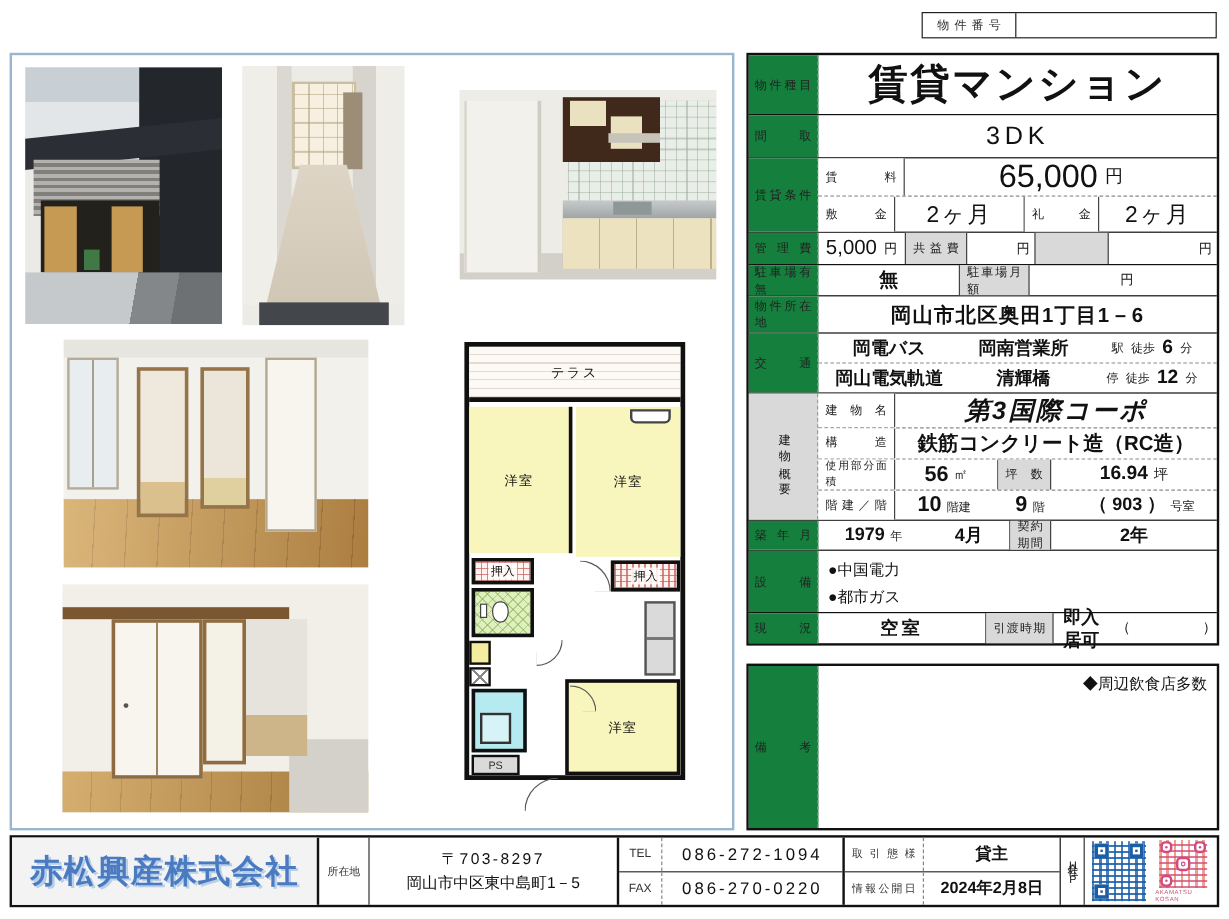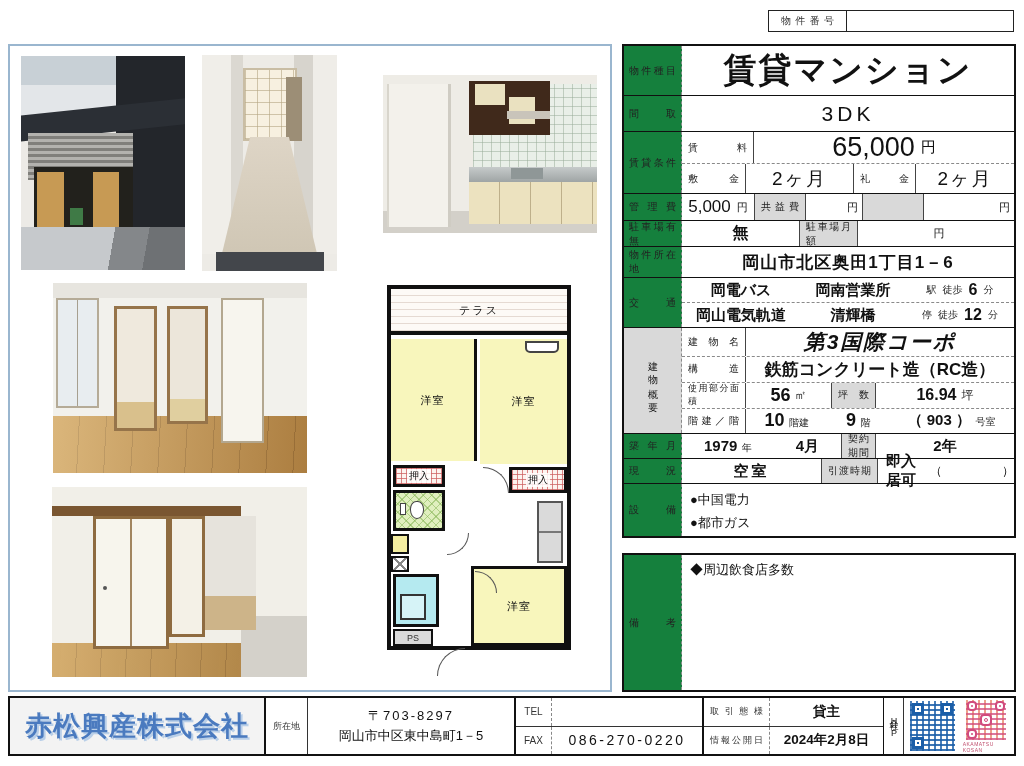--- a/index.html
+++ b/index.html
@@ -83,21 +83,21 @@
   .v-min { font-size:16px; font-weight:600; }
   .v-bname { font-size:21px; font-weight:600; letter-spacing:2px;font-style:italic; }
   .v-struct { font-size:17px; font-weight:600; }
   .v-num { font-size:18px; font-weight:600; }
   .v-mid { font-size:15px; font-weight:600; }
   .setsubi { padding:4px 8px; font-size:13px; line-height:1.8; }
 
   
   .rtable { position:absolute; left:622px; top:553px; width:394px; height:139px;
             border:2px solid #111; display:flex; background:#fff; }
-  .rtable .content { flex:1; padding:6px 8px; font-size:13px; }
+  .rtable .content { flex:1; padding:6px 8px; font-size:13px;text-align:right; }
 
   
   .footer { position:absolute; left:8px; top:696px; width:1008px; height:60px;
             border:2px solid #111; display:flex; background:#fff; }
   .f-company { width:256px; background:#f3f3f3; border-right:2px solid #111;
                display:grid; place-items:center; font-size:27px; font-weight:bold;
                color:#4a7abf; text-shadow:2px 2px 0 #b9cfe8; letter-spacing:1px; }
   .f-addrlab { width:42px; border-right:1px solid #333; font-size:9px; color:#333;
                display:grid; align-content:center; text-align:justify; text-align-last:justify; padding:0 7px; }
   .f-addr { width:208px; border-right:2px solid #111; display:grid; align-content:center;
@@ -364,56 +364,57 @@
     <div class="sec" style="height:25px;">
       <div class="lab">築年月</div>
       <div class="v" style="width:160px;justify-content:space-around;border-right:1px solid #444;">
         <span><span class="v-mid">1979</span> <span class="v-sm">年</span></span>
         <span class="v-mid">4月</span>
       </div>
       <div class="slab slabg" style="width:34px;">契約期間</div>
       <div class="v v-mid" style="flex:1;">2年</div>
     </div>
 
+    <div class="sec" style="height:52px;">
+      <div class="lab">設備</div>
+      <div class="setsubi" style="flex:1;">
+        <div>●中国電力</div>
+        <div>●都市ガス</div>
+      </div>
+    </div>
+
     <div class="sec" style="height:25px;">
       <div class="lab">現況</div>
       <div class="v v-mid" style="width:140px;letter-spacing:3px;border-right:1px solid #444;">空室</div>
       <div class="slab slabg" style="width:56px;">引渡時期</div>
       <div class="v" style="flex:1;justify-content:flex-start;padding-left:8px;gap:4px;">
         <span class="v-mid">即入居可</span>
         <span style="font-size:12px;">（　　　　　）</span>
       </div>
     </div>
-
-    <div class="sec" style="height:52px;">
-      <div class="lab">設備</div>
-      <div class="setsubi" style="flex:1;">
-        <div>●中国電力</div>
-        <div>●都市ガス</div>
-      </div>
-    </div>
   </div>
 
   <div class="rtable">
     <div class="lab">備考</div>
     <div class="content">
       <div>◆周辺飲食店多数</div>
     </div>
   </div>
 
   <div class="footer">
     <div class="f-company">赤松興産株式会社</div>
     <div class="f-addrlab">所在地</div>
     <div class="f-addr">
       <div style="letter-spacing:2px;">〒703-8297</div>
       <div>岡山市中区東中島町1－5</div>
     </div>
     <div class="f-block f-tel">
       <div class="f-row first">
         <div class="fl">TEL</div>
+        <div class="fv">086-272-1094</div>
       </div>
       <div class="f-row">
         <div class="fl">FAX</div>
         <div class="fv">086-270-0220</div>
       </div>
     </div>
     <div class="f-block f-deal">
       <div class="f-row first">
         <div class="fl">取引態様</div>
         <div class="fv">貸主</div>

